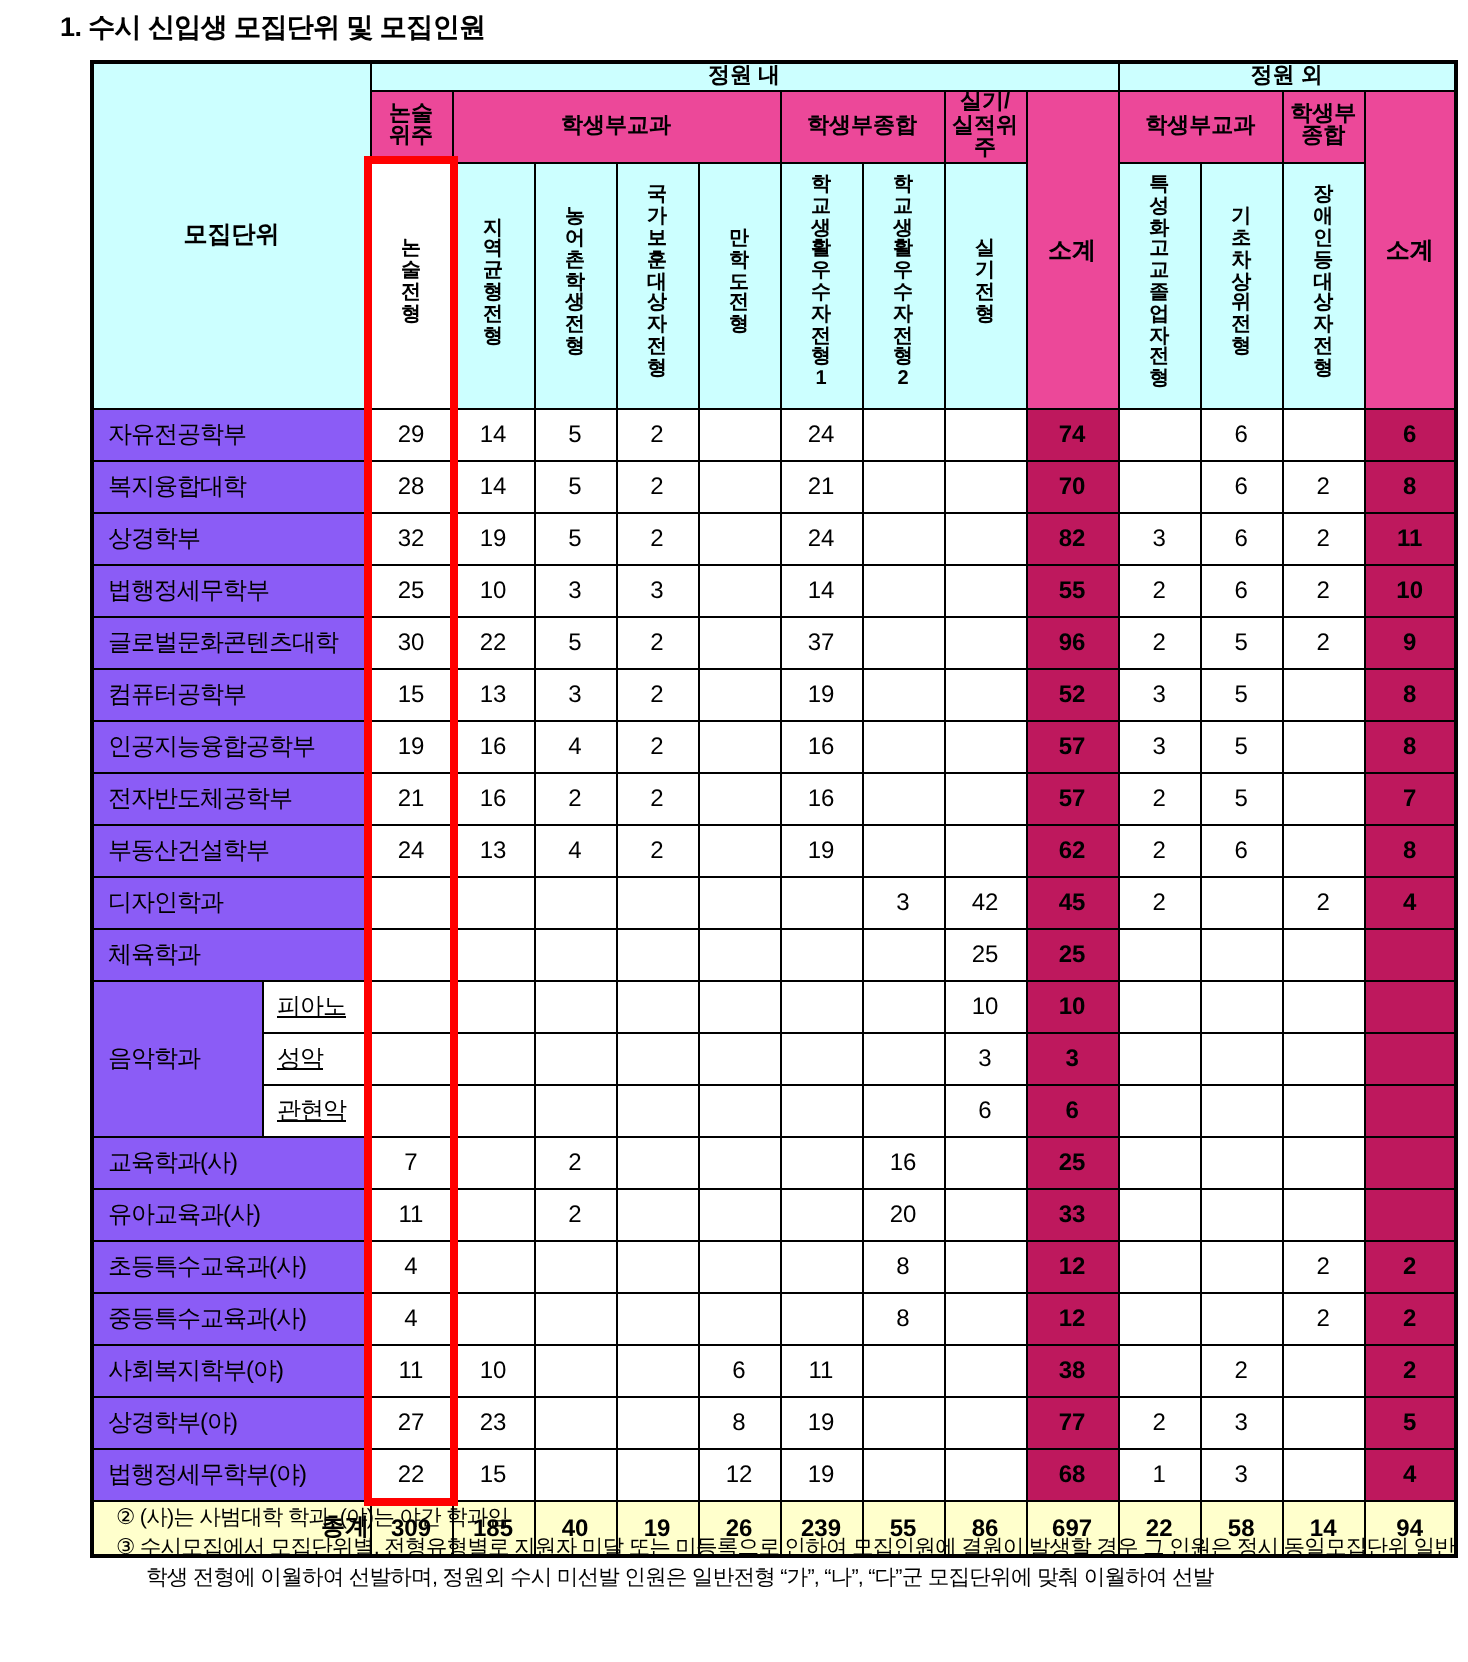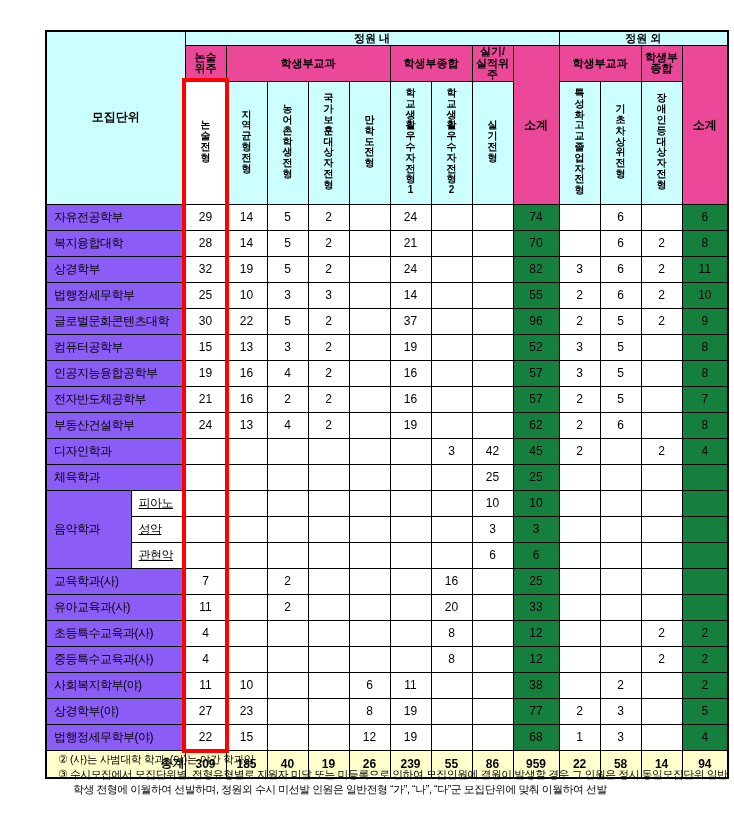--- a/index.html
+++ b/index.html
@@ -15,34 +15,35 @@
   .grouph{height:24px;background:#ec4899;font-size:11px;line-height:1.05;text-align:center;vertical-align:middle;}
   .sogyeh{font-size:12px;}
   .pre{white-space:pre-line;}
   .vcell{height:122px;background:#ccffff;text-align:center;vertical-align:middle;}
   .vcell.white{background:#ffffff;}
   .vtext{white-space:pre-line;font-size:10px;font-weight:bold;line-height:1.08;letter-spacing:0;display:inline-block;}
   td.rowlabel{height:25px;text-align:left;padding-left:7px;font-size:12px;letter-spacing:-0.5px;background:#8b5cf6;}
   td.grouplabel{vertical-align:middle;}
   td.sublabel{height:25px;text-align:left;padding-left:7px;font-size:12px;letter-spacing:-0.5px;background:#fff;text-decoration:underline;}
   td.num{height:25px;text-align:center;font-size:12px;background:#fff;}
-  td.subtotal{background:#15803d;font-weight:normal;}
+  td.subtotal{background:#be185d;font-weight:bold;}
   tr.total td{height:26px;background:#ffffcc !important;font-weight:bold;font-size:12px;}
   tr.total td.totallabel{text-align:right;padding-left:0;}
   .redbox{position:absolute;border:4px solid #ff0000;box-sizing:border-box;pointer-events:none;background:transparent;}
   .footnotes{position:absolute;left:30px;top:752px;width:700px;font-size:10.8px;line-height:15px;letter-spacing:-0.4px;}
   .fn{white-space:normal;}
   .fn2,.fn3{margin-left:28px;}
   .fn3{padding-left:15px;text-indent:-15px;}
 </style>
 </head>
 <body>
 
 <div class="page">
 
+  <div class="title">1. 수시 신입생 모집단위 및 모집인원</div>
 
   <div class="table-wrap">
     <table>
       <colgroup>
         <col style="width:85px">
           <col style="width:54px">
         <col style="width:41px">
           <col style="width:41px">
           <col style="width:41px">
           <col style="width:41px">
@@ -500,21 +501,21 @@
           <tr class="total">
             <td class="totallabel" colspan="2">총계</td>
             <td class="num">309</td>
             <td class="num">185</td>
             <td class="num">40</td>
             <td class="num">19</td>
             <td class="num">26</td>
             <td class="num">239</td>
             <td class="num">55</td>
             <td class="num">86</td>
-            <td class="num">959</td>
+            <td class="num">697</td>
             <td class="num">22</td>
             <td class="num">58</td>
             <td class="num">14</td>
             <td class="num">94</td>
           </tr>
         </tbody>
     </table>
     <div class="redbox" style="left: 137px; top: 48.1406px; width: 47px; height: 675px;"></div>
   </div>
 

